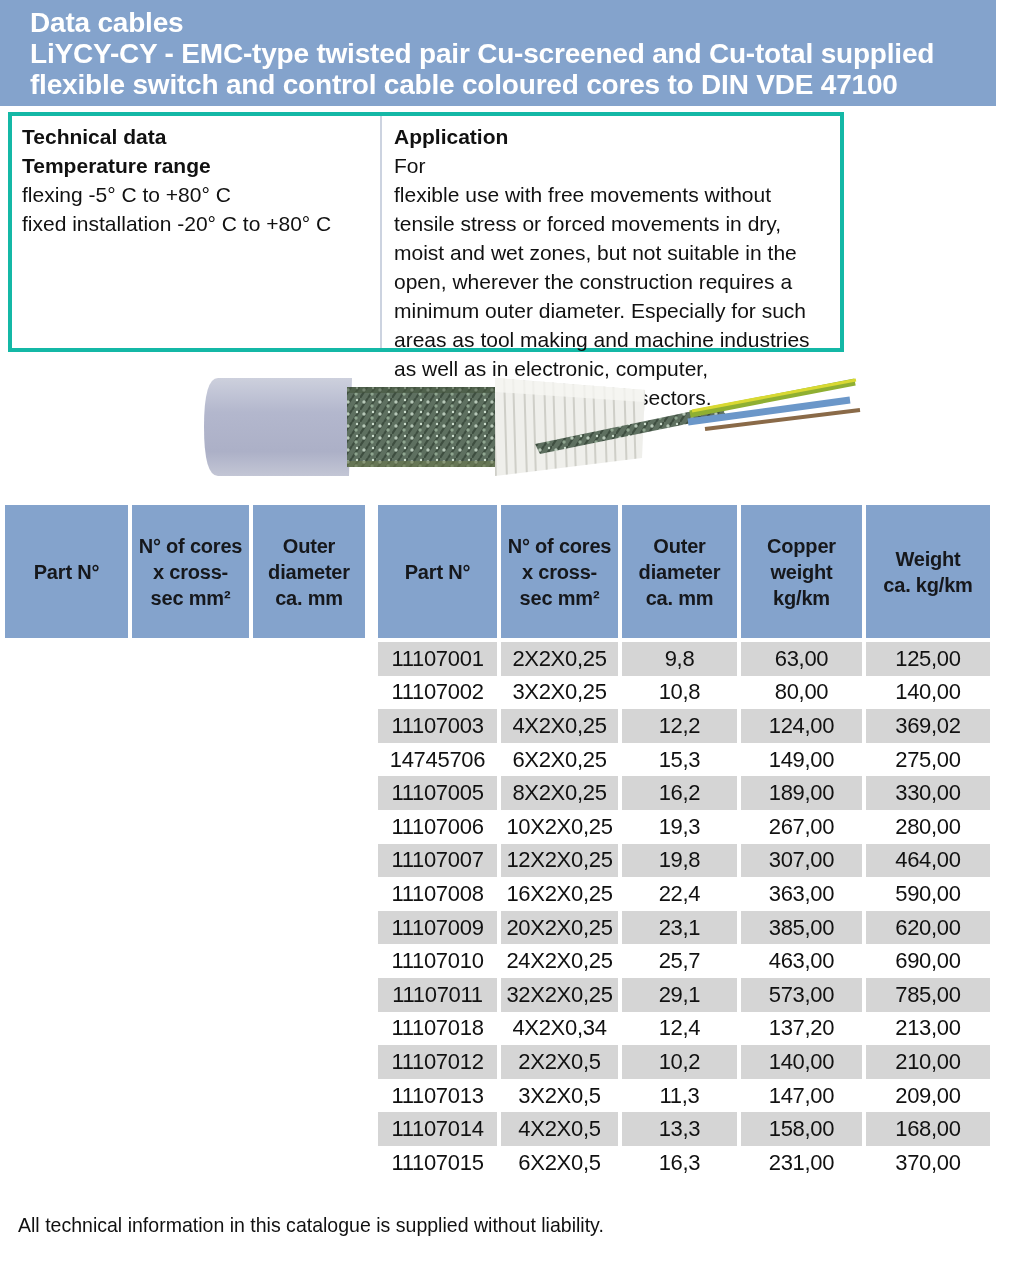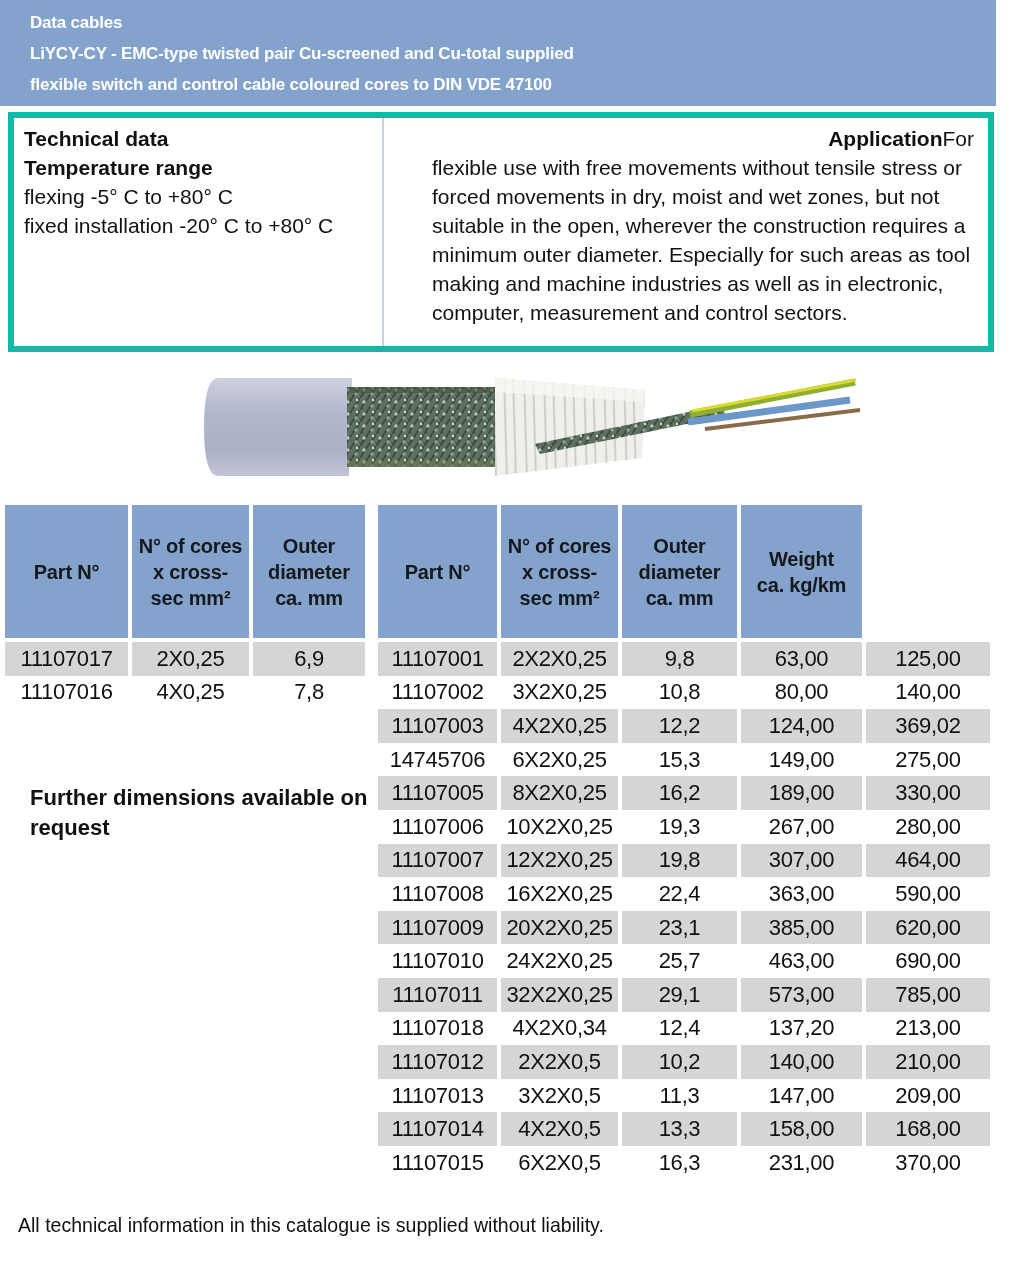--- a/index.html
+++ b/index.html
@@ -1,31 +1,31 @@
 <!DOCTYPE html>
 <html><head>
 <meta charset="utf-8">
 <style>
   html,body{margin:0;padding:0;background:#fff;}
   .page{position:relative;width:1014px;height:1264px;background:#ffffff;
         font-family:"Liberation Sans",sans-serif;color:#111;overflow:hidden;}
 
   
   .banner{position:absolute;left:0;top:0;width:996px;height:106px;background:#84a3cc;
-          color:#fff;font-weight:bold;font-size:17px;line-height:31px;
+          color:#fff;font-weight:bold;font-size:28px;line-height:31px;
           padding:7px 0 0 30px;box-sizing:border-box;letter-spacing:-0.2px;}
 
   
-  .infobox{position:absolute;left:8px;top:112px;width:986px;height:240px;
-           border:6px solid #14b8a6;box-sizing:border-box;display:flex;background:#fff;gap:36px;}
+  .infobox{position:absolute;left:8px;top:112px;width:836px;height:240px;
+           border:4px solid #14b8a6;box-sizing:border-box;display:flex;background:#fff;}
   .tech{width:370px;border-right:2px solid #ccd3e0;box-sizing:border-box;
         padding:6px 8px 0 10px;font-size:21px;line-height:29px;}
   .tline b{font-weight:bold;}
   .app{flex:1;padding:6px 14px 0 12px;font-size:21px;line-height:29px;}
-  .app-head{display:flex;justify-content:flex-end;}
+  .app-head{display:flex;justify-content:space-between;flex-direction:column;}
   .app-head .b{font-weight:bold;}
 
   
   .tbl{position:absolute;}
   .thead,.tbody{display:grid;column-gap:4px;}
   .tbody{margin-top:4px;grid-auto-rows:33.6px;}
   #left-table{left:5px;top:505px;}
   #left-table .thead,#left-table .tbody{grid-template-columns:123px 117px 112px;}
   #right-table{left:378px;top:505px;}
   #right-table .thead,#right-table .tbody{grid-template-columns:119px 117px 115px 121px 124px;}
@@ -129,44 +129,41 @@
           <div>N° of cores</div>
           <div>x cross-</div>
           <div>sec mm²</div>
         </div>
         <div class="th">
           <div>Outer</div>
           <div>diameter</div>
           <div>ca. mm</div>
         </div>
       </div>
-    <div class="tbody">
-        <div class="td odd">11107017</div>
-        <div class="td odd">2X0,25</div>
-        <div class="td odd">6,9</div>
-        <div class="td even">11107016</div>
-        <div class="td even">4X0,25</div>
-        <div class="td even">7,8</div>
-      </div>
   </div>
 
   <div class="tbl" id="right-table">
     <div class="thead">
         <div class="th">
           <div>Part N°</div>
         </div>
         <div class="th">
           <div>N° of cores</div>
           <div>x cross-</div>
           <div>sec mm²</div>
         </div>
         <div class="th">
           <div>Outer</div>
           <div>diameter</div>
           <div>ca. mm</div>
+        </div>
+        <div class="th">
+          <div>Copper</div>
+          <div>weight</div>
+          <div>kg/km</div>
         </div>
         <div class="th">
           <div>Weight</div>
           <div>ca. kg/km</div>
         </div>
       </div>
     <div class="tbody">
         <div class="td odd">11107001</div>
         <div class="td odd">2X2X0,25</div>
         <div class="td odd">9,8</div>
@@ -243,17 +240,16 @@
         <div class="td odd">158,00</div>
         <div class="td odd">168,00</div>
         <div class="td even">11107015</div>
         <div class="td even">6X2X0,5</div>
         <div class="td even">16,3</div>
         <div class="td even">231,00</div>
         <div class="td even">370,00</div>
       </div>
   </div>
 
-  <div class="further">Further dimensions available on request</div>
 
   <div class="footer">All technical information in this catalogue is supplied without liability.</div>
 
 </div>
 
 </body></html>

